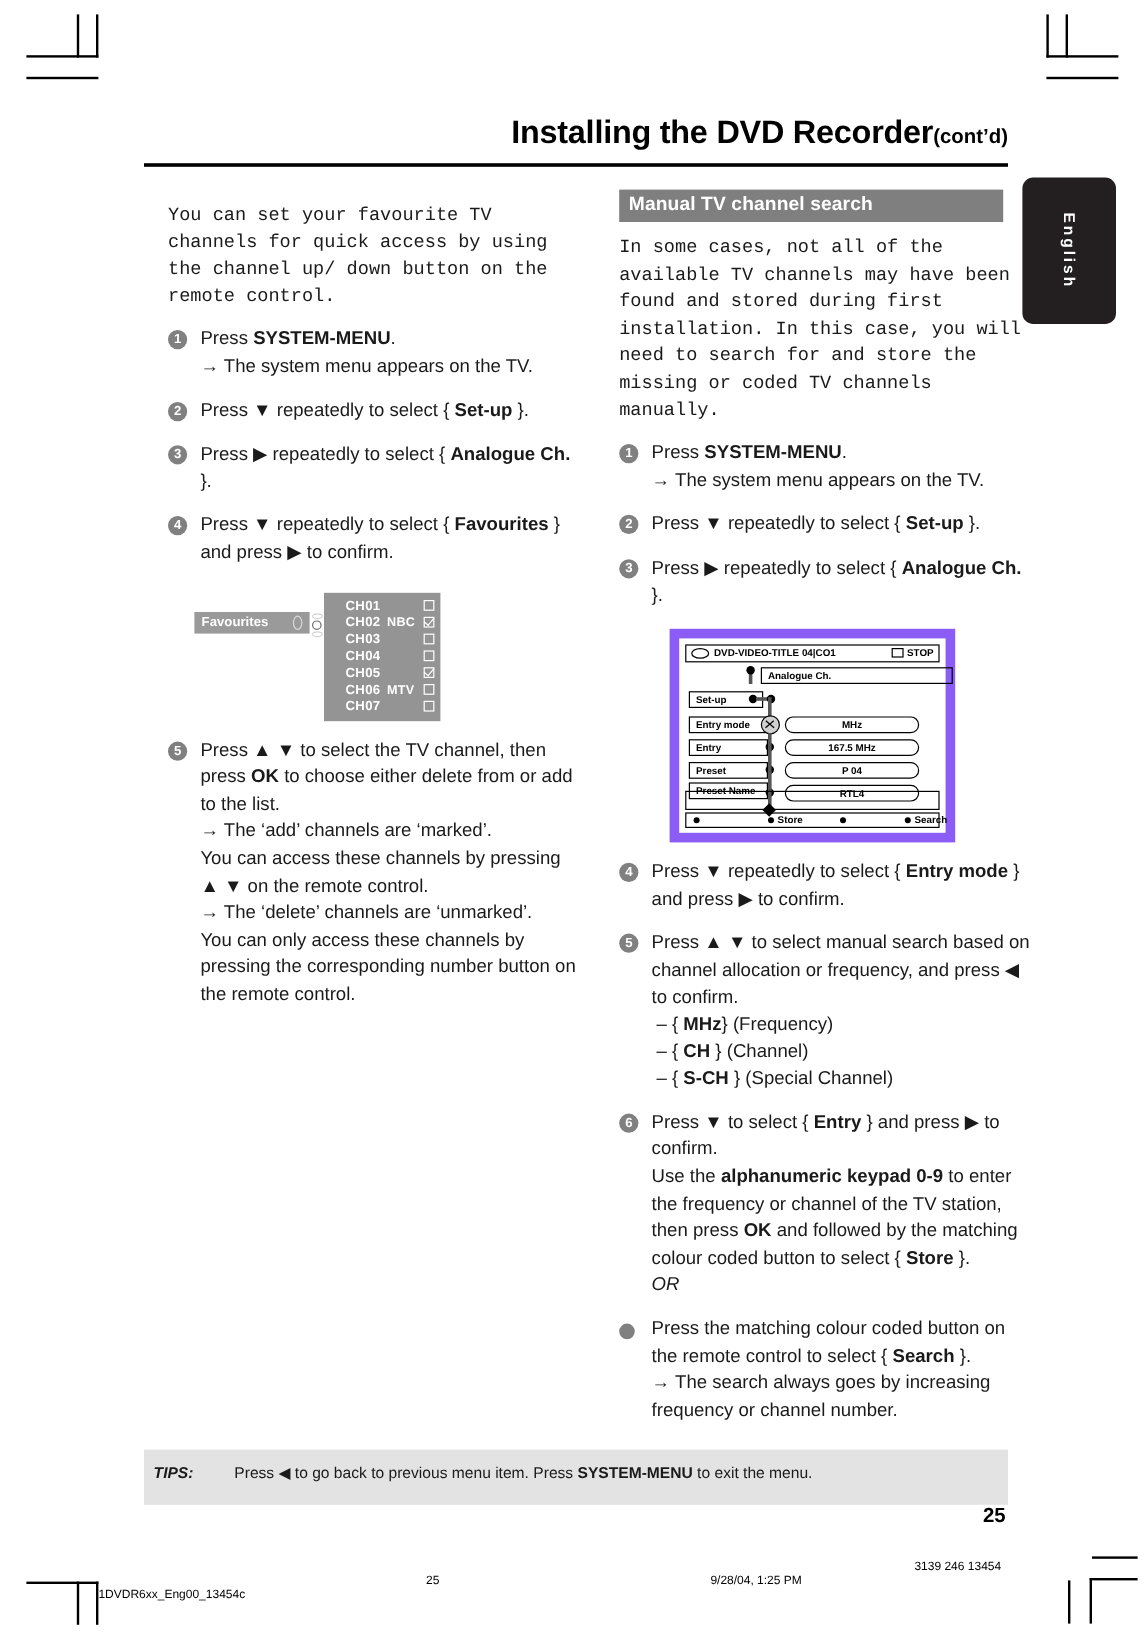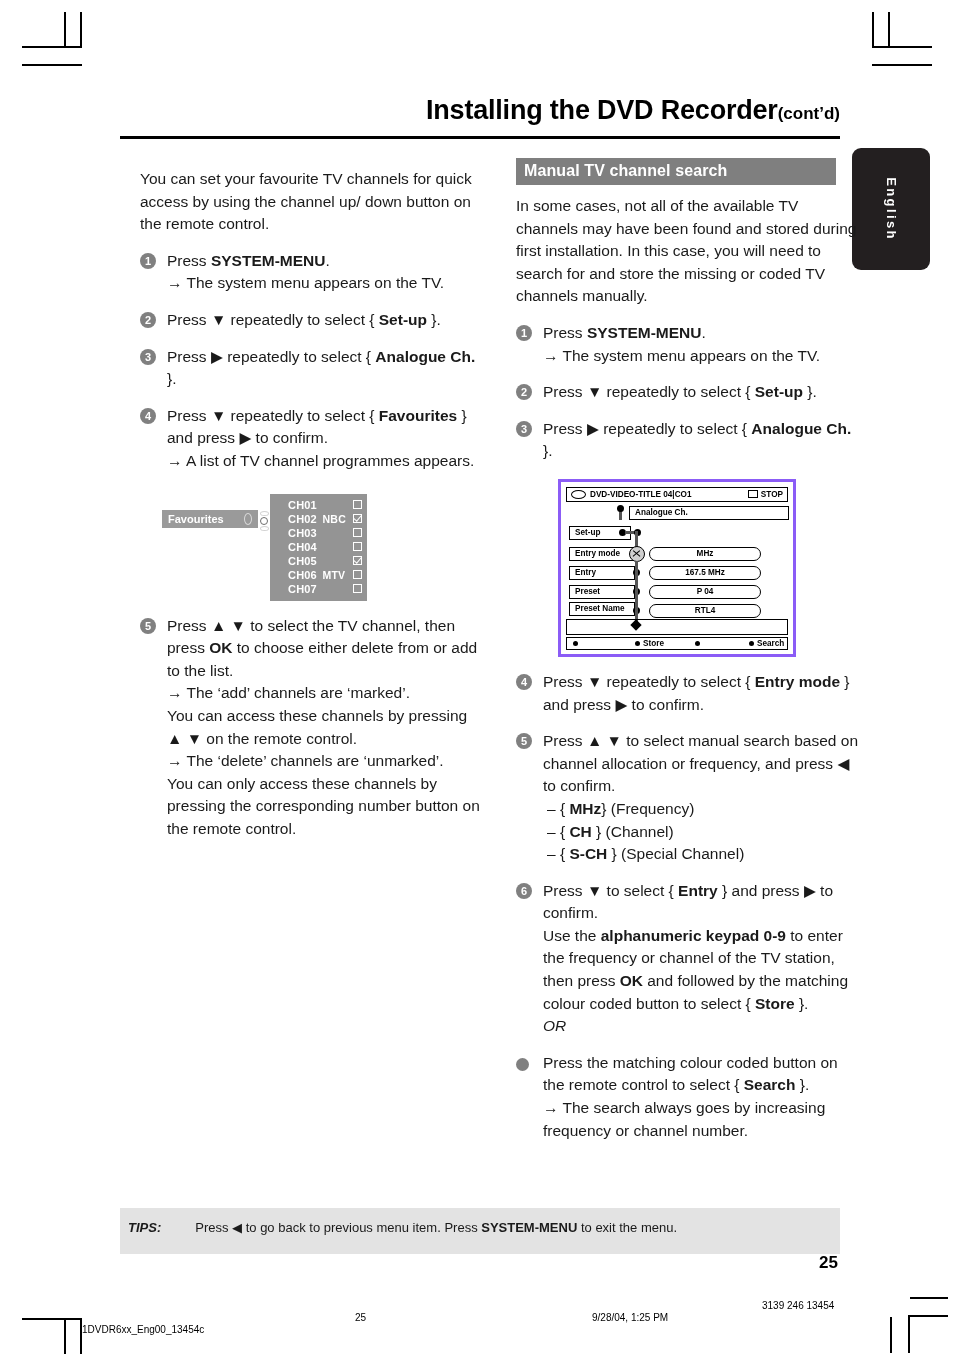--- a/index.html
+++ b/index.html
@@ -74,21 +74,21 @@
   #col-left .section-bar  { width: 322px; }
   #col-right .section-bar { width: 320px; }
 
   .body-txt {
     font-size: 15.5px;
     line-height: 22.6px;
     color: #1a1a1a;
   }
 
   
-  .intro { margin-top: 10px; }
+  .intro { margin-top: 10px; font-family: Liberation Mono, monospace; }
 
   
   ol.steps { list-style: none; margin: 0; padding: 0; }
   ol.steps > li {
     position: relative;
     padding-left: 27px;
     margin-top: 14px;
   }
   ol.steps > li .num {
     position: absolute;
@@ -201,21 +201,21 @@
   }
   #fav-cursor .c-up { margin-bottom: 1px; }
   #fav-cursor .c-dn { margin-top: 1px; }
 
   
   #osd {
     position: relative;
     margin-top: 16px;
     margin-left: 42px;
     width: 238px; height: 178px;
-    border: 3px solid #8b5cf6;
+    border: 8px solid #8b5cf6;
     background: #fff;
     box-sizing: border-box;
     font-size: 8.2px;
     font-weight: bold;
     color: #000;
   }
   #osd-titlebar {
     position: absolute;
     left: 5px; top: 5px; right: 5px;
     height: 15px;
@@ -415,21 +415,20 @@
     </li>
 
     <li>
       <span class="num">3</span>
       <span>Press ▶ repeatedly to select { </span><b>Analogue Ch.</b><span> }.</span>
     </li>
 
     <li>
       <span class="num">4</span>
       <span>Press ▼ repeatedly to select { </span><b>Favourites</b><span> } and press ▶ to confirm.</span>
-      <span class="sub">→ A list of TV channel programmes appears.</span>
     </li>
   </ol>
 
   <div id="fav-mock">
     <div id="fav-label">
       <span>Favourites</span>
       <span class="knob"></span>
     </div>
     <div id="fav-cursor">
       <div class="c-up"></div>

